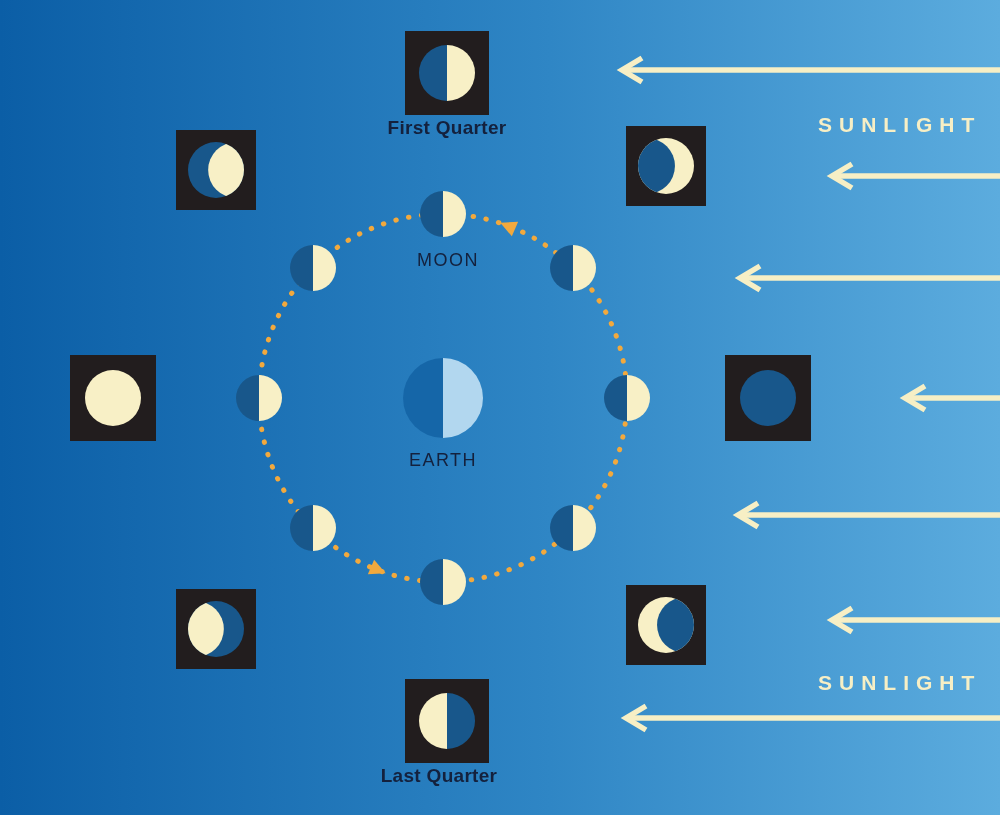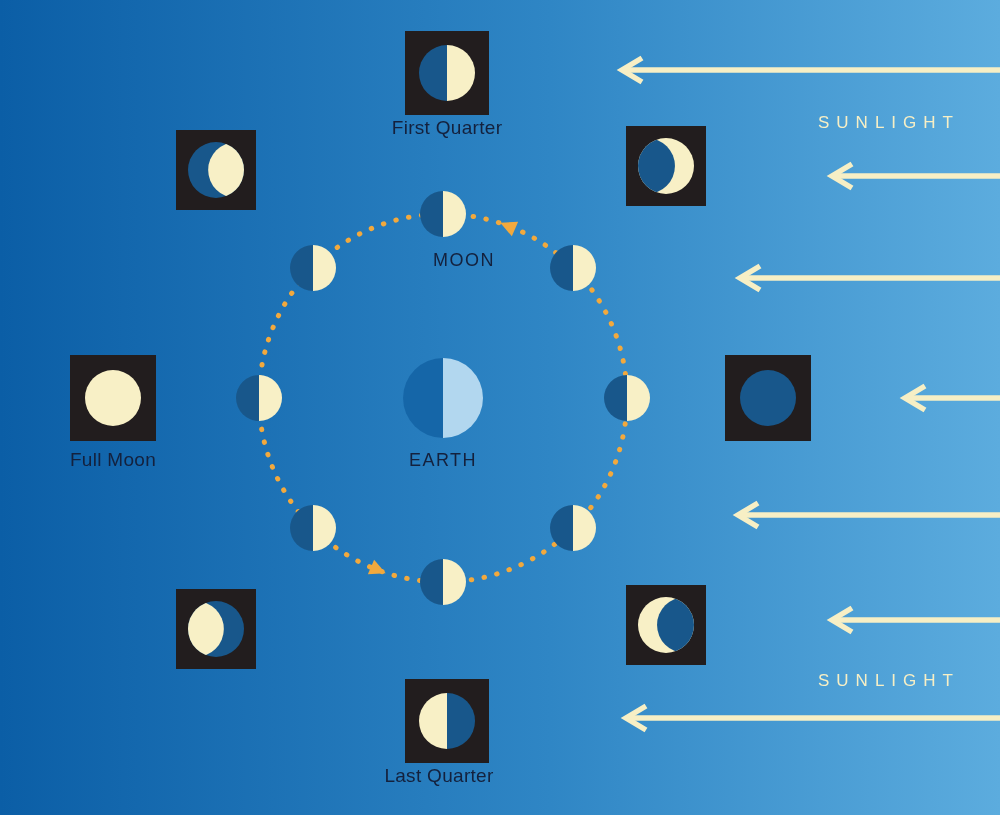--- a/index.html
+++ b/index.html
@@ -66,39 +66,39 @@
     border-radius: 50%;
     background: linear-gradient(90deg, #1566a8 50%, #b2d7ef 50%);
   }
 
   .phase-label {
     position: absolute;
     width: 220px;
     text-align: center;
     color: var(--text);
     font-size: 19px;
-    font-weight: 400;
+    font-weight: 700;
     letter-spacing: 0.3px;
   }
 
   .center-label {
     position: absolute;
     width: 140px;
     text-align: center;
     color: var(--text);
     font-size: 18px;
     font-weight: 500;
     letter-spacing: 1.5px;
   }
 
   .sunlight-label {
     position: absolute;
     color: var(--sun);
-    font-size: 17px;
-    font-weight: 400;
+    font-size: 21px;
+    font-weight: 700;
     letter-spacing: 7px;
     white-space: nowrap;
     text-align: right;
   }
 </style>
 </head>
 <body>
 
 <div class="stage">
 
@@ -145,21 +145,20 @@
     <div class="moon m-wax-gib"></div>
   </div>
 
   <div class="sq" style="left:626px; top:126px; width:80px; height:80px;">
     <div class="moon m-wax-cres"></div>
   </div>
 
   <div class="sq" style="left:70px; top:355px; width:86px; height:86px;">
     <div class="moon m-full"></div>
   </div>
-  <div class="phase-label" style="left:3px; top:449px;">Full Moon</div>
 
   <div class="sq" style="left:725px; top:355px; width:86px; height:86px;">
     <div class="moon m-new"></div>
   </div>
 
   <div class="sq" style="left:176px; top:589px; width:80px; height:80px;">
     <div class="moon m-wan-gib"></div>
   </div>
 
   <div class="sq" style="left:626px; top:585px; width:80px; height:80px;">
@@ -173,18 +172,18 @@
 
   <div class="omoon" style="left:420px; top:191px;"></div>
   <div class="omoon" style="left:550px; top:245px;"></div>
   <div class="omoon" style="left:604px; top:375px;"></div>
   <div class="omoon" style="left:550px; top:505px;"></div>
   <div class="omoon" style="left:420px; top:559px;"></div>
   <div class="omoon" style="left:290px; top:505px;"></div>
   <div class="omoon" style="left:236px; top:375px;"></div>
   <div class="omoon" style="left:290px; top:245px;"></div>
 
-  <div class="center-label" style="left:394px; top:250px;text-align:center;">MOON</div>
+  <div class="center-label" style="left:378px; top:250px;text-align:center;">MOON</div>
 
   <div class="earth"></div>
   <div class="center-label" style="left:373px; top:450px;">EARTH</div>
 
 </div>
 
 </body></html>

